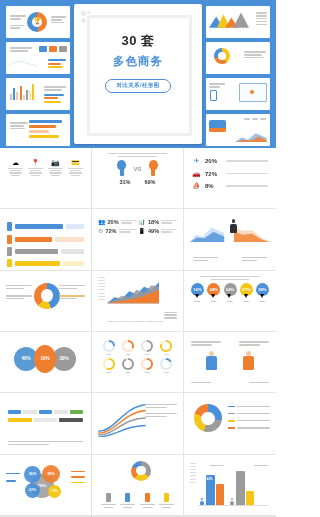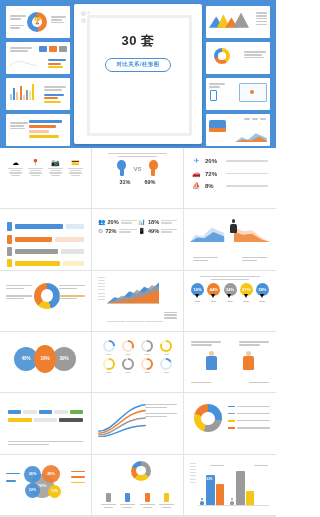--- a/index.html
+++ b/index.html
@@ -208,20 +208,21 @@
           <div class="cOl" style="height:3px;width:55%;border-radius:1px;margin-bottom:2px"></div>
           <div class="cY" style="height:3px;width:80%;border-radius:1px;"></div>
         </div>
       </div>
     </div>
 
     <div class="center-card">
       <div class="frame"></div>
       <div class="ttl-wrap">
         <div class="t1">30 套</div>
+        <div class="t2">多色商务</div>
         <div><span class="badge">对比关系/柱形图</span></div>
       </div>
     </div>
 
     <div class="side right">
       <div class="mini">
         <svg viewBox="0 0 50 22" style="position:absolute;left:3px;top:4px;width:40px;height:18px;">
           <polygon points="0,22 9,8 18,22" fill="#4a90d9"></polygon>
           <polygon points="10,22 18,5 26,22" fill="#f5c518"></polygon>
           <polygon points="20,22 28,9 36,22" fill="#ef7f2f"></polygon>

